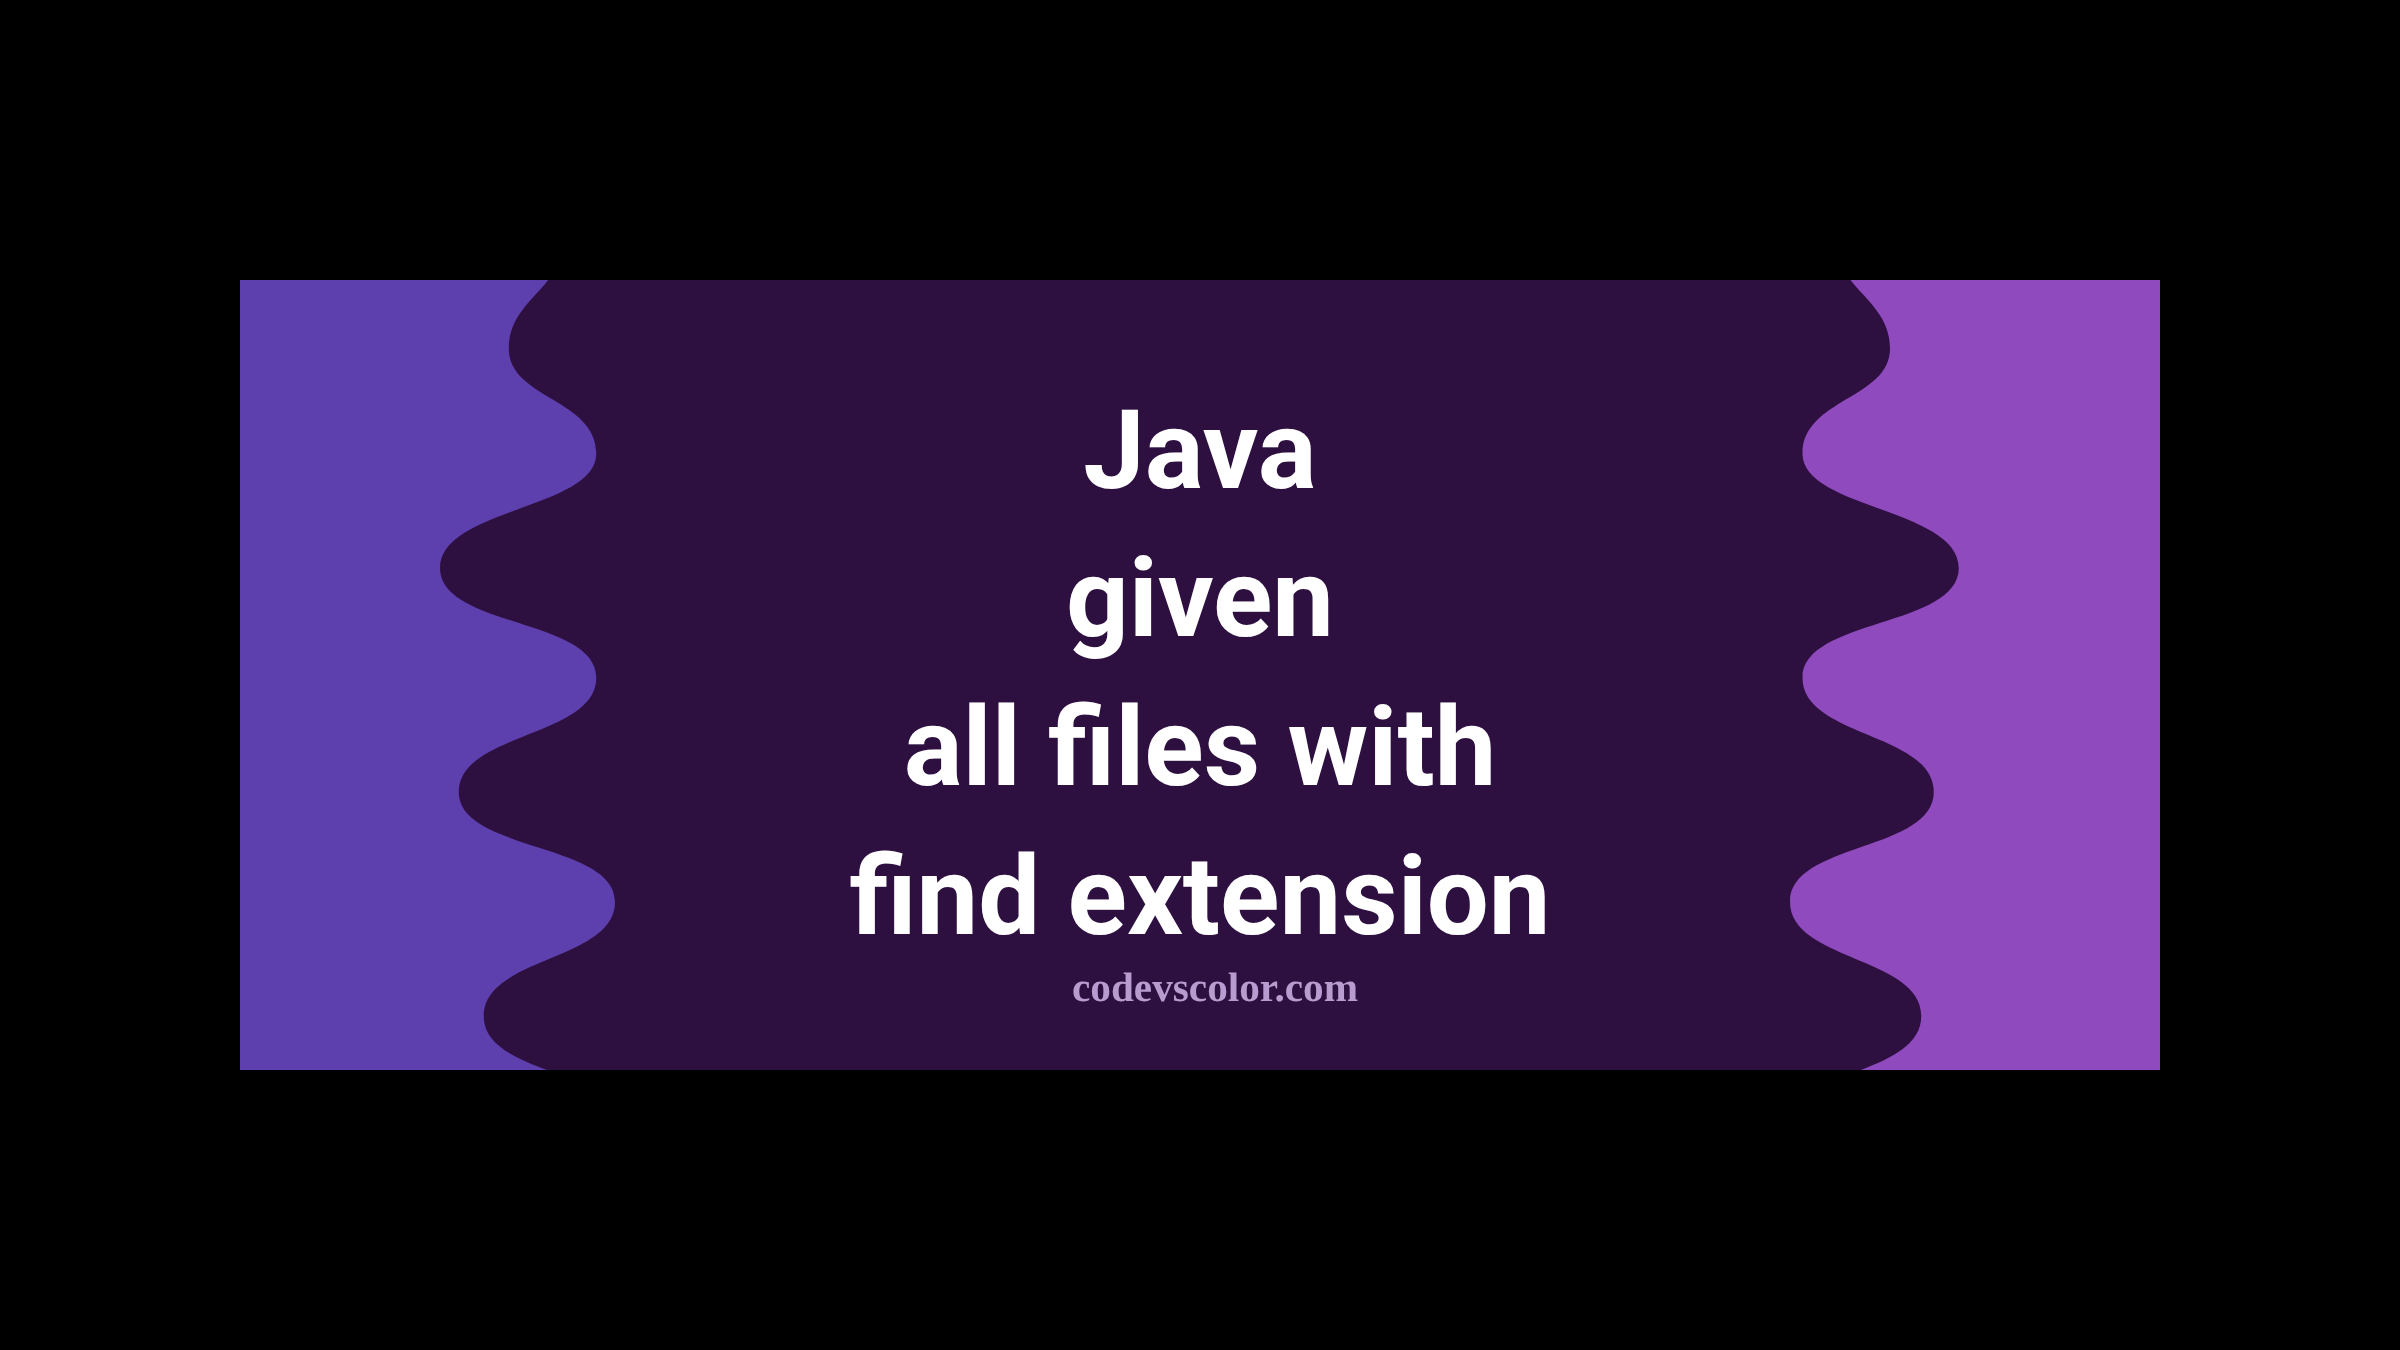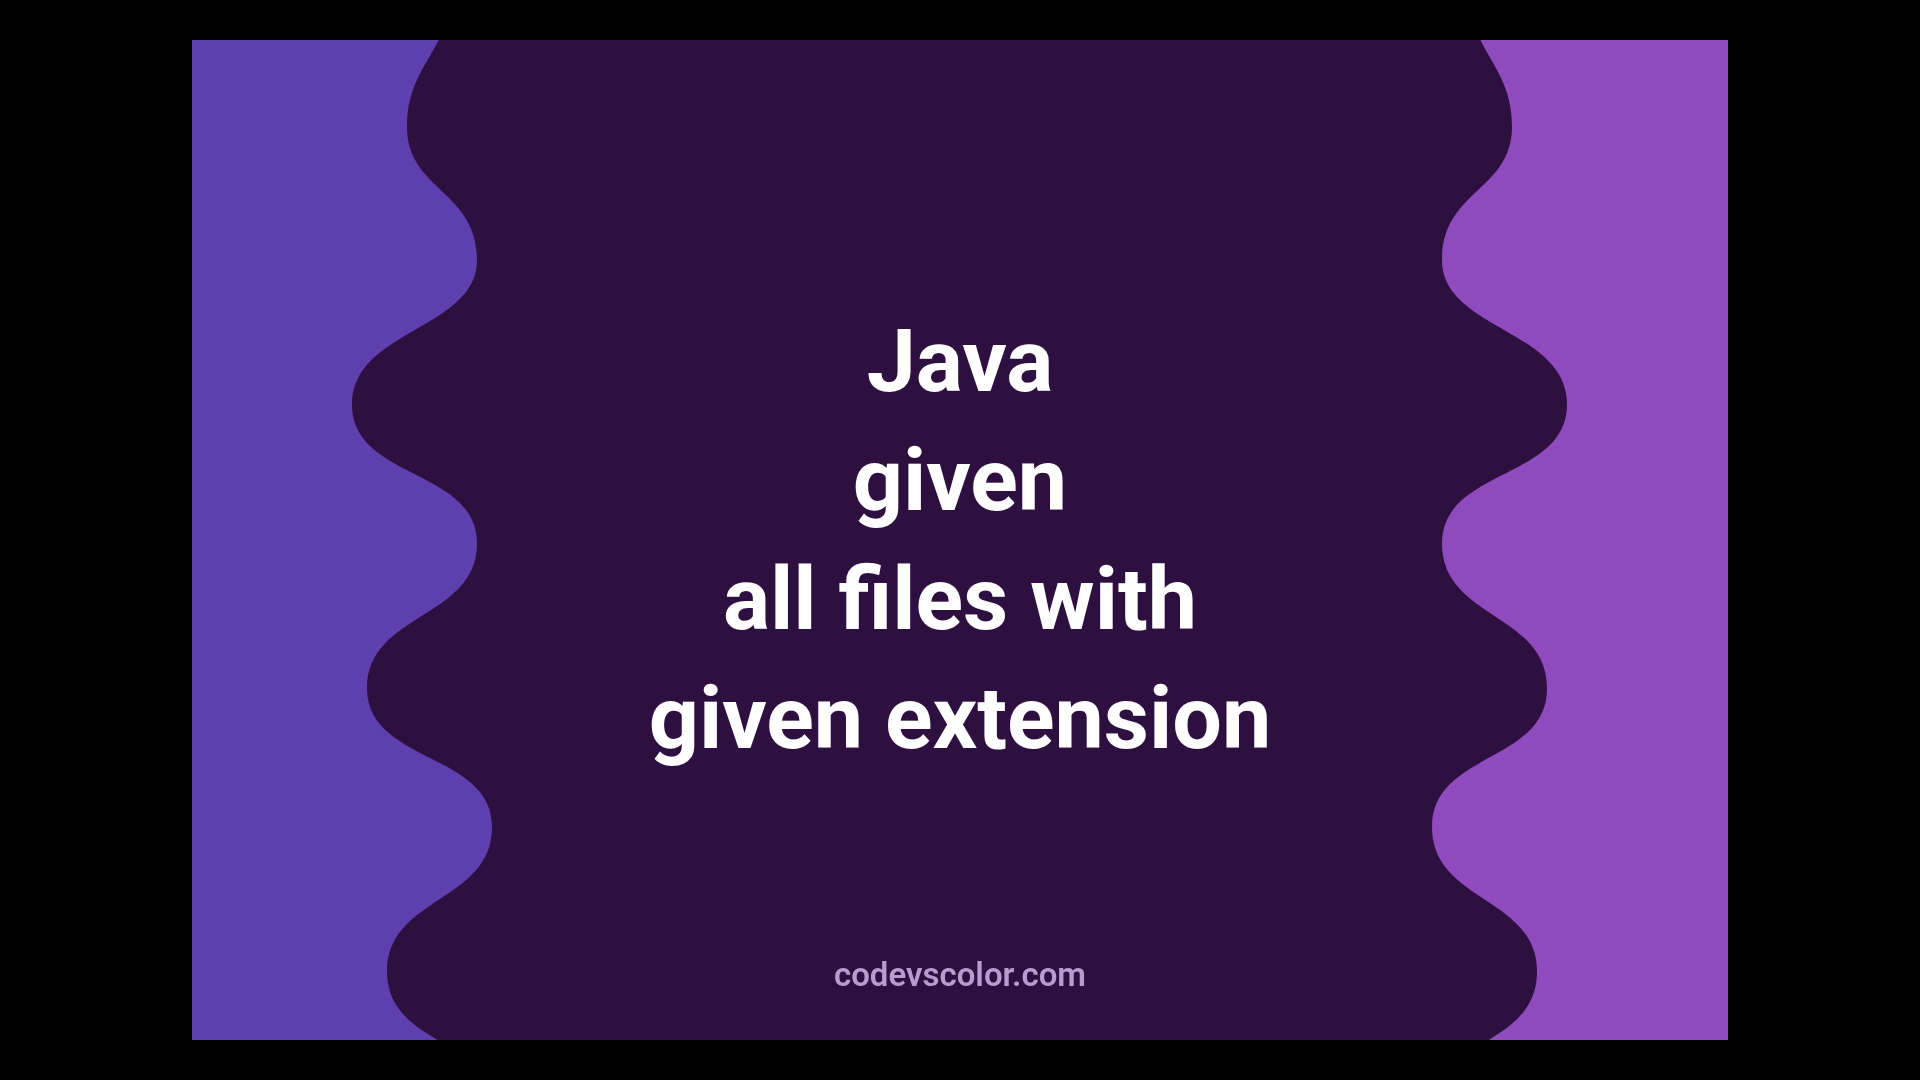--- a/index.html
+++ b/index.html
@@ -14,23 +14,24 @@
       background: #000;
       display: flex;
       align-items: center;
       justify-content: center;
       font-family: -apple-system, BlinkMacSystemFont, "Segoe UI", Roboto, Helvetica, Arial, sans-serif;
       overflow: hidden;
     }
 
     .canvas {
       width: 1536px;
-      height: 1000px;
+      height: 632px;
       position: relative;
       overflow: hidden;
+      padding-left: 12px;
     }
 
     .bg-left {
       position: absolute;
       left: 0;
       top: 0;
       width: 50%;
       height: 100%;
       background: #5d3fae;
     }
@@ -73,20 +74,21 @@
     }
 
     .attribution {
       position: absolute;
       bottom: 46px;
       width: 100%;
       text-align: center;
       color: #b89cd0;
       font-size: 33px;
       font-weight: 600;
+      font-family: Liberation Serif, serif;
     }
   </style>
 </head>
 <body>
 
 <div class="canvas">
   <div class="bg-left"></div>
   <div class="bg-right"></div>
 
   <svg class="blob" viewBox="0 0 1536 864" preserveAspectRatio="none">
@@ -112,18 +114,18 @@
       C 1320 20, 1275 10, 1275 -50
       Z
     "></path>
   </svg>
 
   <div class="content">
     <div class="title">
       <div>Java</div>
       <div>given</div>
       <div>all files with</div>
-      <div>given extension</div>
+      <div>find extension</div>
     </div>
   </div>
 
   <div class="attribution">codevscolor.com</div>
 </div>
 
 </body></html>

